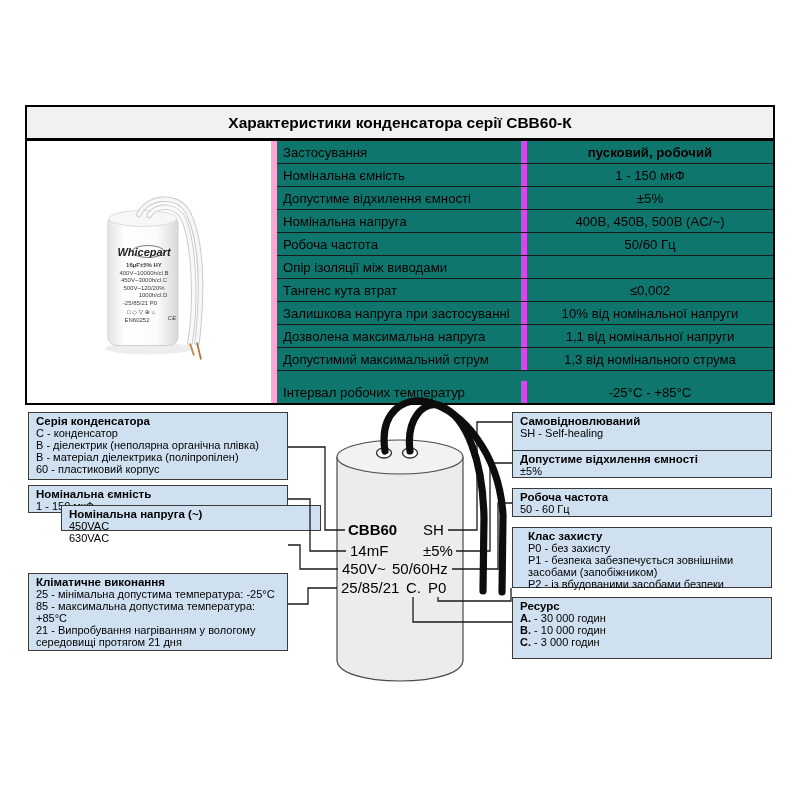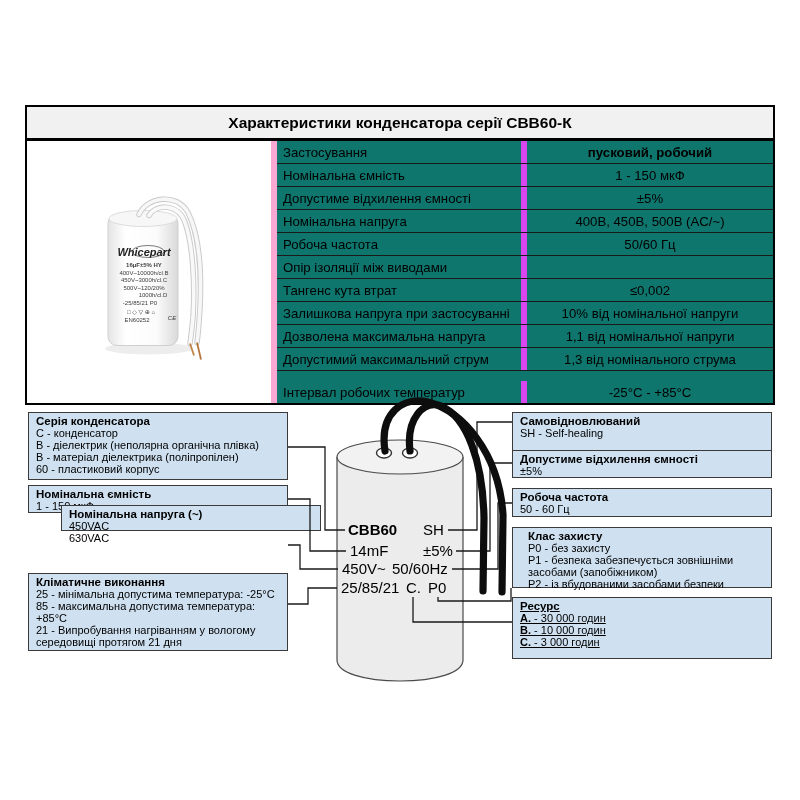--- a/index.html
+++ b/index.html
@@ -176,21 +176,21 @@
       <div class="cbox-line">50 - 60 Гц</div>
     </div>
 
     <div class="cbox" style="left:512px;top:527px;height:61px;padding-left:15px;">
       <div class="cbox-title">Клас захисту</div>
       <div class="cbox-line">P0 - без захисту</div>
       <div class="cbox-line">P1 - безпека забезпечується зовнішніми засобами (запобіжником)</div>
       <div class="cbox-line">P2 - із вбудованими засобами безпеки</div>
     </div>
 
-    <div class="cbox" style="left:512px;top:597px;height:62px;text-decoration:underline;">
+    <div class="cbox" style="left:512px;top:597px;height:62px;">
       <div class="cbox-title">Ресурс</div>
       <div class="cbox-line"><b>A.</b><span> - 30 000 годин</span></div>
       <div class="cbox-line"><b>B.</b><span> - 10 000 годин</span></div>
       <div class="cbox-line"><b>C.</b><span> - 3 000 годин</span></div>
     </div>
   </section>
 
   <svg class="overlay" viewBox="0 0 800 800">
 
     <path d="M 337,457 L 337,660 C 337,673 365,681 400,681 C 435,681 463,673 463,660 L 463,457" fill="#ececec" stroke="#4a4a4a" stroke-width="1.2"></path>

